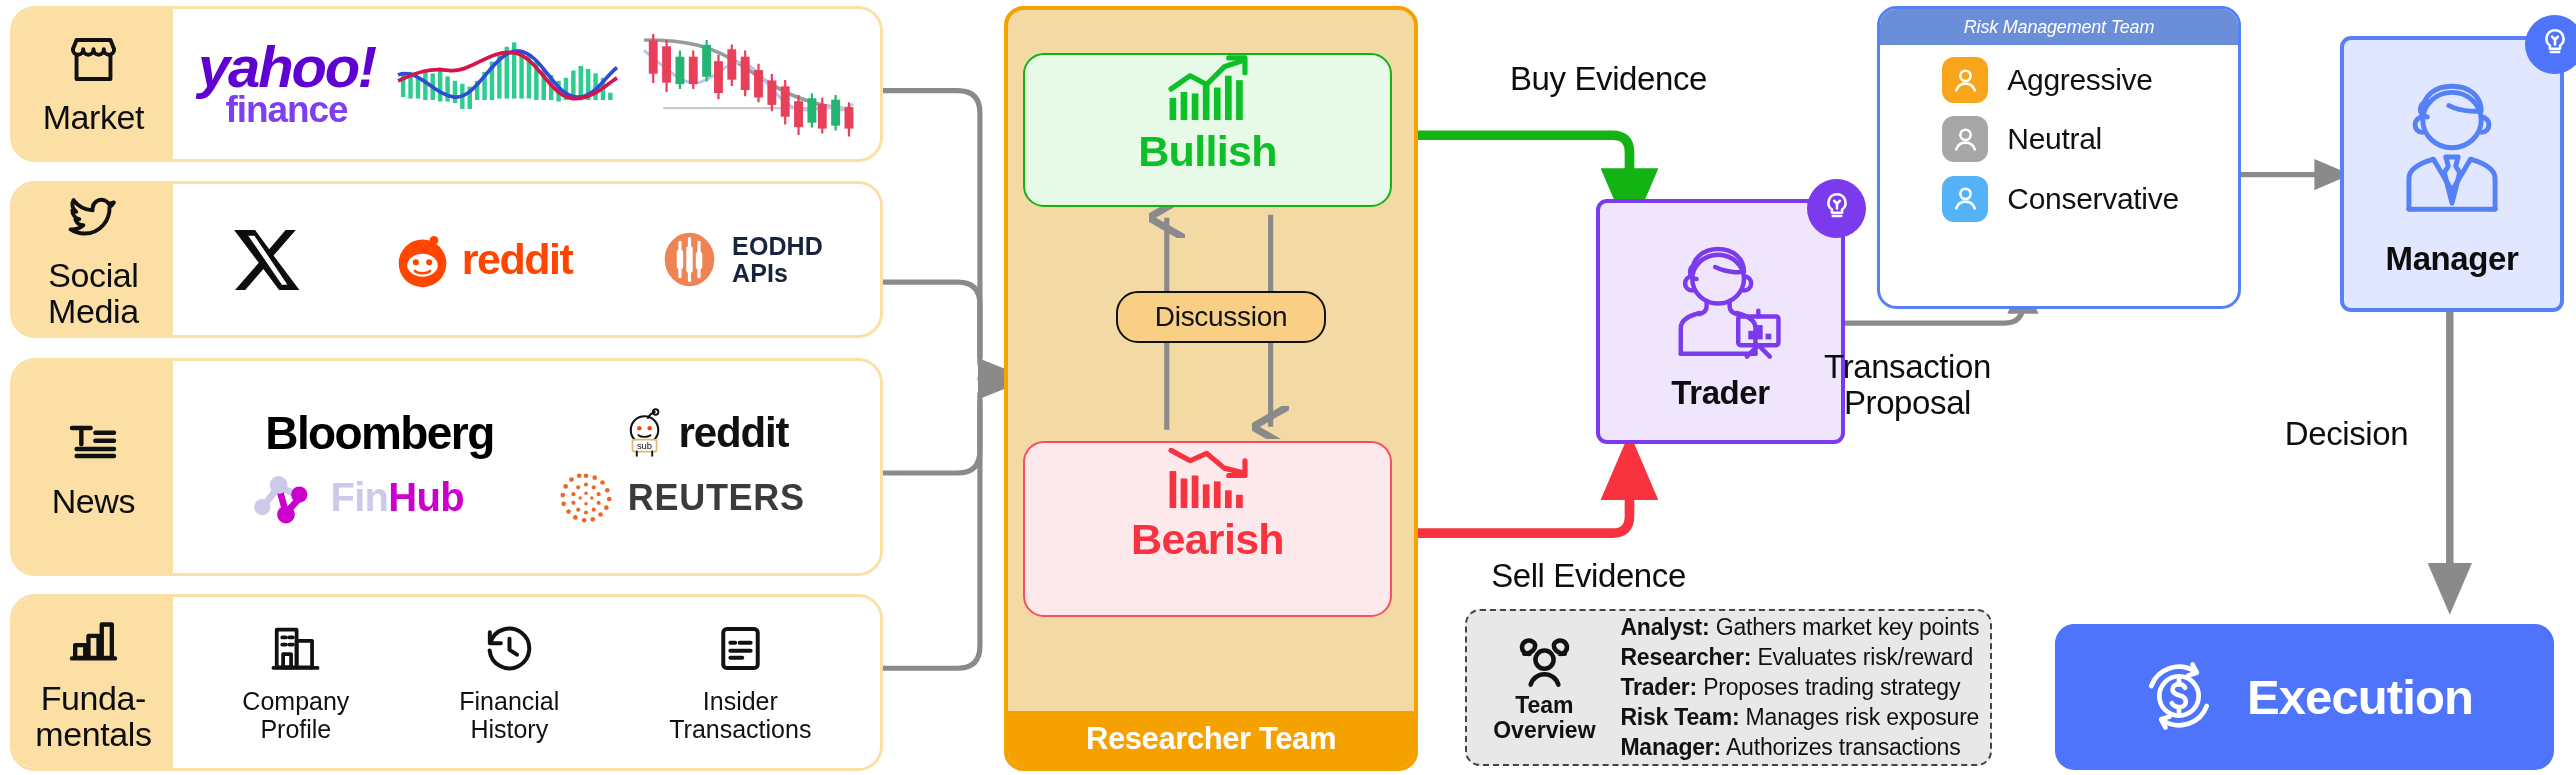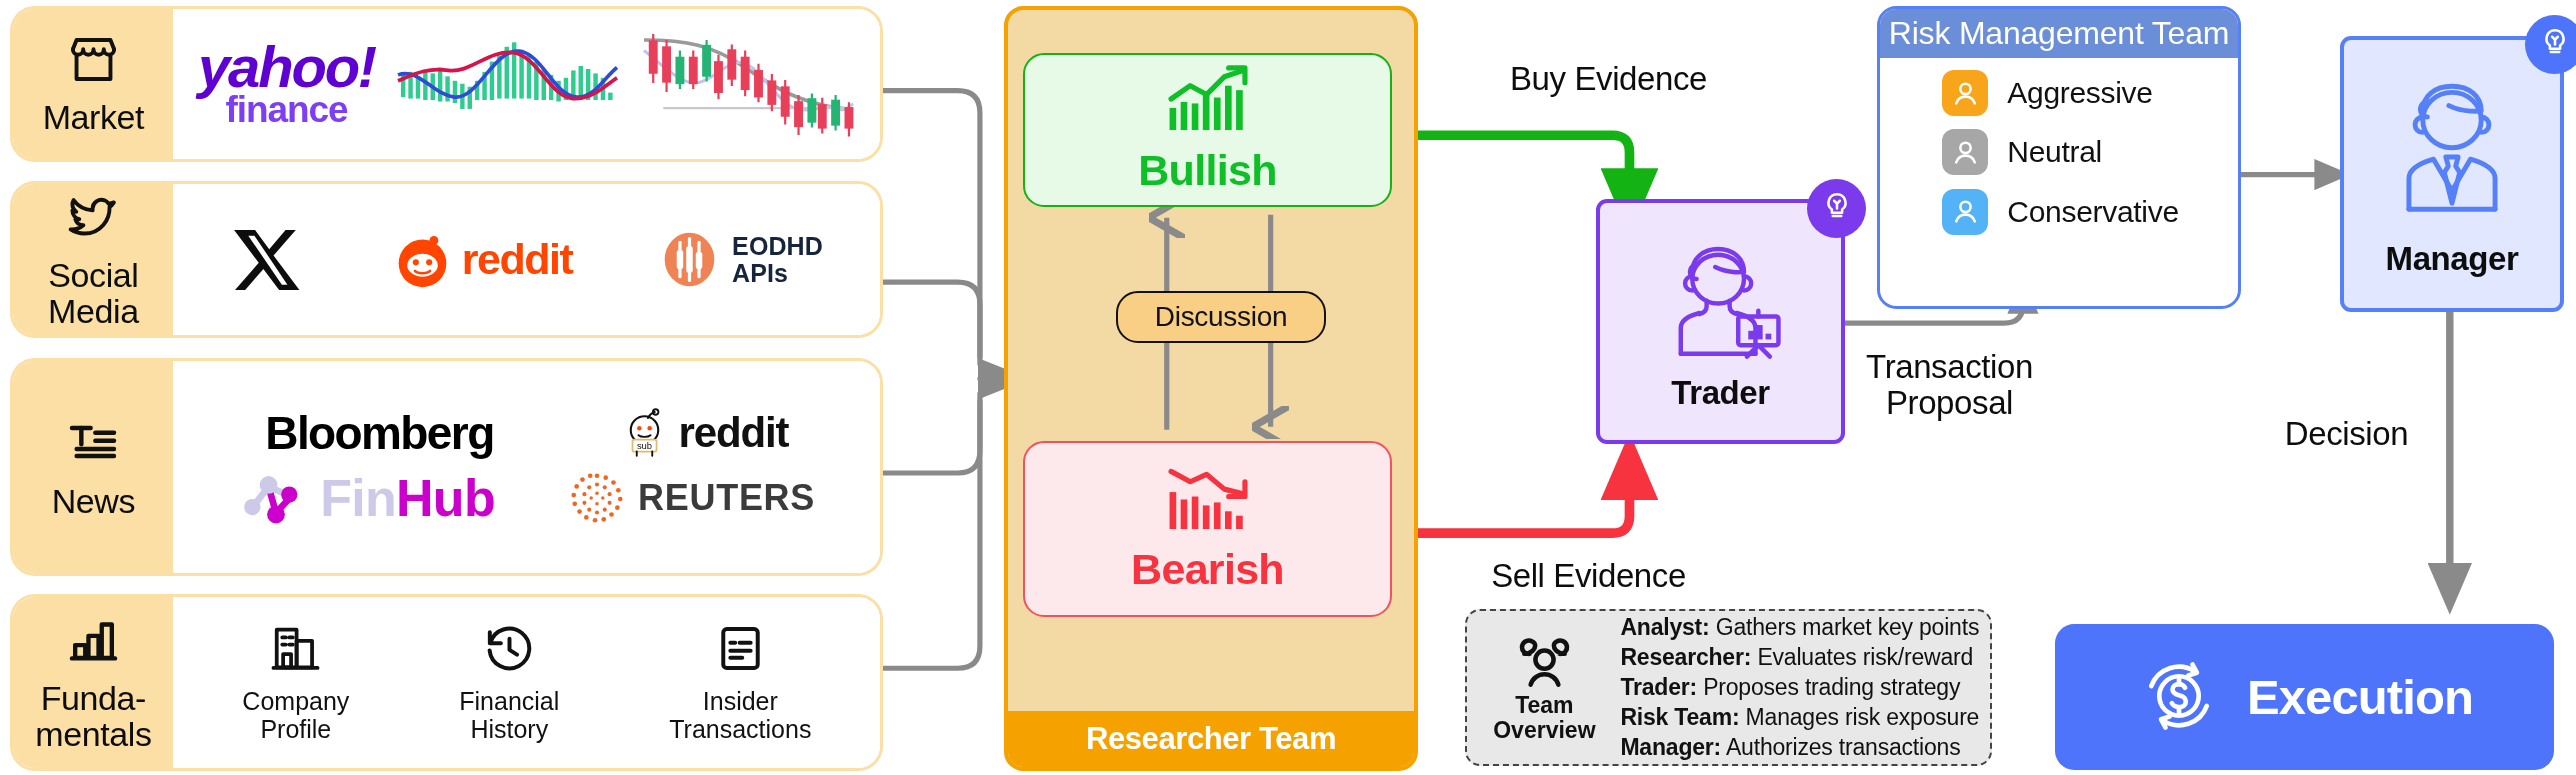--- a/index.html
+++ b/index.html
@@ -41,42 +41,42 @@
 
   
   .yahoo{display:flex;flex-direction:column;align-items:center;line-height:0.84;}
   .yahoo .y1{font-size:58px;font-weight:bold;color:#5f01d1;letter-spacing:-2.2px;font-style:italic;}
   .yahoo .y2{font-size:37px;font-weight:bold;color:#7e3ff2;letter-spacing:-1.1px;margin-top:1.5px;}
 
   .bloomberg{font-size:46px;font-weight:bold;color:#000;letter-spacing:-1.6px;}
   .reddit-word{font-size:43px;font-weight:bold;color:#ff4500;letter-spacing:-1.5px;}
   .subreddit-word{font-size:42px;font-weight:bold;color:#111;letter-spacing:-1.1px;}
   .reuters-word{font-size:36px;font-weight:bold;color:#3b3b3b;letter-spacing:0.7px;}
-  .finhub-word{font-size:52px;font-weight:bold;letter-spacing:-0.7px;}
+  .finhub-word{font-size:40px;font-weight:bold;letter-spacing:-0.7px;}
   .finhub-word .a{color:#cdc9e8;}
   .finhub-word .b{color:#cc00cc;}
   .eodhd-word{font-size:25px;font-weight:bold;color:#16243e;line-height:1.08;letter-spacing:0.1px;}
 
   
   .researcher{
     position:absolute;
     background:#f3d9a4;
     border:4.5px solid #f5a201;
     border-radius:19.3px;
     box-sizing:border-box;overflow:hidden;
   }
   .researcher-inner{position:relative;height:100%;}
   .res-footer{
     position:absolute;left:0;right:0;bottom:0;height:56px;background:#f5a201;
     display:flex;align-items:center;justify-content:center;
     color:#fff;font-size:31px;font-weight:bold;letter-spacing:-0.4px;
   }
   .sent-card{
     position:absolute;left:15px;right:22px;border-radius:21px;box-sizing:border-box;
-    display:flex;flex-direction:column;align-items:center;justify-content:center;gap:10px;
+    display:flex;flex-direction:column;align-items:center;gap:1px;
   }
   .sent-card.bull{background:#e7fae7;border:2.2px solid #12b312;}
   .sent-card.bear{background:#fde9ec;border:2.2px solid #f4505f;}
   .sent-card .ttl{font-size:43px;font-weight:bold;letter-spacing:-0.7px;}
   .sent-card.bull .ttl{color:#0fbf28;}
   .sent-card.bear .ttl{color:#f6333f;}
   .discussion-pill{
     position:absolute;background:#f8cf84;border:2.2px solid #111;border-radius:22px;
     display:flex;align-items:center;justify-content:center;
     font-size:28px;color:#111;letter-spacing:-0.3px;
@@ -93,22 +93,22 @@
   .bulb-badge{
     position:absolute;border-radius:50%;display:flex;align-items:center;justify-content:center;
   }
 
   
   .risk-box{
     position:absolute;box-sizing:border-box;
     background:#fff;border:3.7px solid #5680f7;border-radius:19.3px;overflow:hidden;
   }
   .risk-head{
-    background:#6b8ed8;color:#fff;height:49px;display:flex;align-items:center;justify-content:center;
-    font-size:32px;letter-spacing:-0.2px;
+    background:#6b8ed8;color:#fff;height:36px;display:flex;align-items:center;justify-content:center;
+    font-size:18px;letter-spacing:-0.2px;font-style:italic;
   }
   .risk-list{padding:12px 0 12px 62px;display:flex;flex-direction:column;gap:13.4px;}
   .risk-item{display:flex;align-items:center;gap:19.3px;}
   .risk-chip{width:46px;height:46px;border-radius:12px;display:flex;align-items:center;justify-content:center;flex:0 0 46px;}
   .risk-item .rl{font-size:30px;color:#111;letter-spacing:-0.3px;}
 
   
   .execution{
     position:absolute;background:#4d74fb;border-radius:19.3px;
     display:flex;align-items:center;justify-content:center;gap:25px;
@@ -663,21 +663,21 @@
         <path d="M31.5 6.4 34 11l-4.8 1.6"></path>
         <path d="M39.5 29.5A16.4 16.4 0 0 1 15 37.6"></path>
         <path d="M16.5 41.6 14 37l4.8-1.6"></path>
       </svg>
     </span>
     <span class="etxt">Execution</span>
   </div>
 
   <div class="edge-label" style="left:1445px;top:61px;width:327px;">Buy Evidence</div>
   <div class="edge-label" style="left:1440px;top:558px;width:297px;">Sell Evidence</div>
-  <div class="edge-label" style="left:1816px;top:349px;width:267px;">Transaction
+  <div class="edge-label" style="left:1774px;top:349px;width:267px;">Transaction
 Proposal</div>
   <div class="edge-label" style="left:2235px;top:416px;width:223px;">Decision</div>
 
 
   <div class="dashed overview" style="left:1465px;top:609px;width:527px;height:157px;">
     <div class="ov-left">
       <span>
         <svg width="65" height="56" viewBox="0 0 24 21" fill="none" stroke="#111" stroke-width="1.7" stroke-linecap="round" stroke-linejoin="round">
           <circle cx="12" cy="10" r="3.4"></circle>
           <path d="M6.8 19.4a5.4 5.4 0 0 1 10.4 0"></path>

